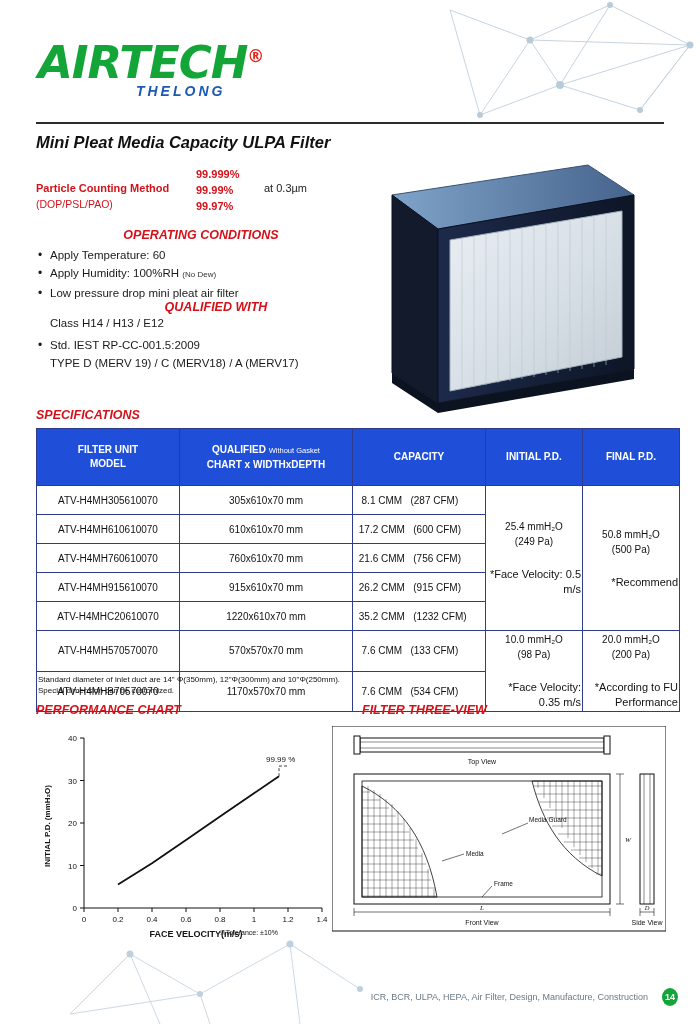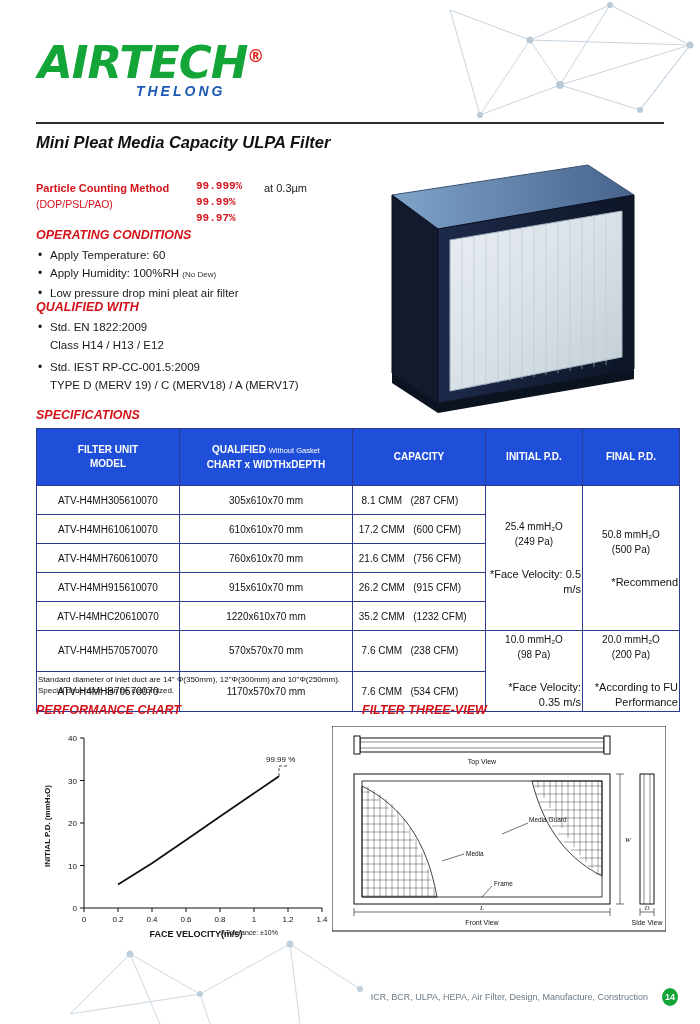--- a/index.html
+++ b/index.html
@@ -108,40 +108,40 @@
   .pcm-label2 {
     color: #d4121a;
     position: absolute;
     left: 0;
     top: 32px;
     font-size: 10.5px;
   }
   .pcm-vals {
     position: absolute;
     left: 160px;
-    top: 12px;
+    top: 0;
     color: #d4121a;
     font-weight: bold;
     line-height: 16px;
-    font-family: Liberation Mono, monospace;
   }
   .pcm-at {
     position: absolute;
     left: 228px;
     top: 16px;
     color: #222;
     font-weight: normal;
     font-size: 11px;
   }
   
   .sec-head {
     color: #d4121a;
     font-weight: bold;
     font-style: italic;
     font-size: 12.5px;
+    text-align: center;
   }
   .oc {
     position: absolute;
     left: 36px;
     top: 228px;
     width: 330px;
   }
   .bullets {
     margin: 4px 0 0 0;
     padding: 0;
@@ -355,23 +355,20 @@
     <div class="sec-head">OPERATING CONDITIONS</div>
     <ul class="bullets">
       <li><span>Apply Temperature: 60</span></li>
       <li><span>Apply Humidity: 100%RH</span> <span class="nodew">(No Dew)</span></li>
       <li><span>Low pressure drop mini pleat air filter</span></li>
     </ul>
   </div>
 
   <div class="qw">
     <div class="sec-head">QUALIFIED WITH</div>
-    <ul class="bullets">
-      <li><span>Std. EN 1822:2009</span></li>
-    </ul>
     <div class="sub-line">Class H14 / H13 / E12</div>
     <ul class="bullets">
       <li><span>Std. IEST RP-CC-001.5:2009</span></li>
     </ul>
     <div class="sub-line">TYPE D (MERV 19) / C (MERV18) / A (MERV17)</div>
   </div>
 
   <svg class="photo" viewBox="0 0 266 262">
     <defs>
       <linearGradient id="faceGrad" x1="0" y1="0" x2="1" y2="1">
@@ -466,21 +463,21 @@
         <td class="cap-cell"><span>26.2 CMM</span>&nbsp;&nbsp;&nbsp;<span class="cfm">(915 CFM)</span></td>
       </tr>
       <tr>
         <td>ATV-H4MHC20610070</td>
         <td>1220x610x70 mm</td>
         <td class="cap-cell"><span>35.2 CMM</span>&nbsp;&nbsp;&nbsp;<span class="cfm">(1232 CFM)</span></td>
       </tr>
       <tr>
         <td>ATV-H4MH570570070</td>
         <td>570x570x70  mm</td>
-        <td class="cap-cell"><span>7.6 CMM</span>&nbsp;&nbsp;&nbsp;<span class="cfm">(238 CFM)</span></td>
+        <td class="cap-cell"><span>7.6 CMM</span>&nbsp;&nbsp;&nbsp;<span class="cfm">(133 CFM)</span></td>
         <td class="pd-cell" rowspan="2">
           <div>10.0 mmH₂O</div>
           <div>(98 Pa)</div>
           <span class="pd-note">*Face Velocity: 0.35 m/s</span>
         </td>
         <td class="pd-cell" rowspan="2">
           <div>20.0 mmH₂O</div>
           <div>(200 Pa)</div>
           <span class="pd-note">*According to FU Performance</span>
         </td>

